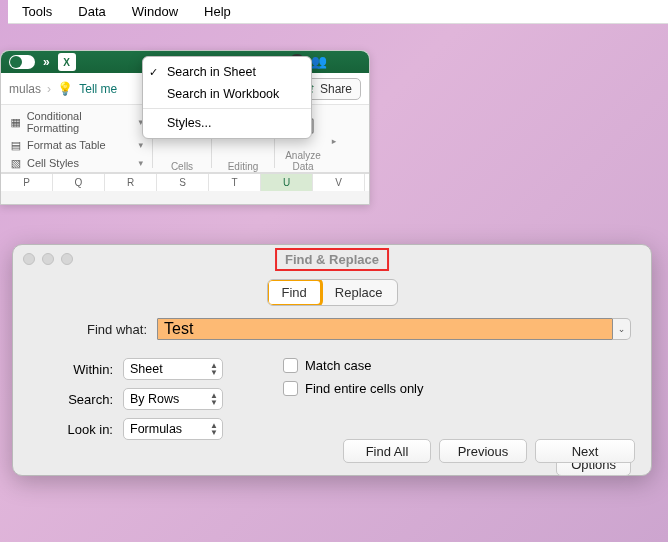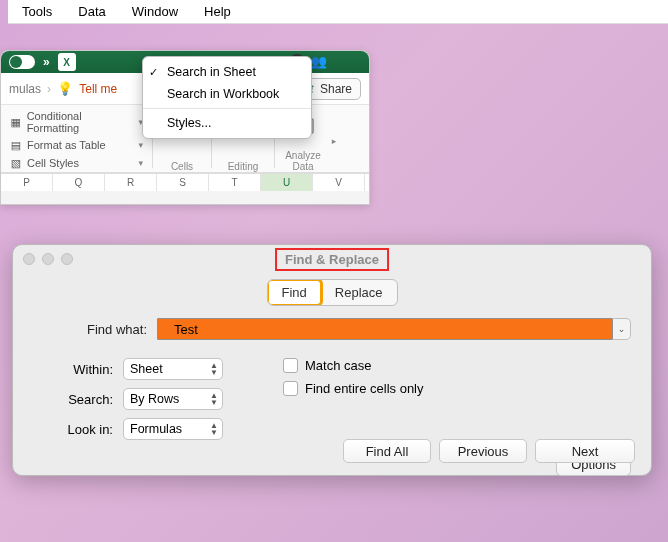--- a/index.html
+++ b/index.html
@@ -11,21 +11,21 @@
 .excel-window { position:absolute; top:50px; left:0; width:370px; height:155px; background:#f4f4f4; border:1px solid #c9c9c9; border-radius:8px 8px 0 0; box-shadow:0 2px 8px rgba(0,0,0,0.15); overflow:visible; }
 .titlebar { height:22px; background:linear-gradient(#1d7044,#176339); border-radius:8px 8px 0 0; display:flex; align-items:center; padding:0 8px; gap:8px; }
 .toggle { width:26px; height:14px; background:#fff; border-radius:7px; position:relative; }
 .toggle::after{content:"";position:absolute;left:1px;top:1px;width:12px;height:12px;border-radius:50%;background:#1d7044;}
 .chev { color:#fff; font-size:12px; font-weight:bold; }
 .title-icon { width:18px; height:18px; background:#fff; border-radius:3px; display:flex; align-items:center; justify-content:center; color:#1d7044; font-size:10px; font-weight:bold; }
 
 .ribbon-row { height:32px; background:#fff; border-bottom:1px solid #e4e4e4; display:flex; align-items:center; padding:0 8px; font-size:12px; gap:6px; }
 .tablabel { color:#777; }
 .bulb { color:#888; font-size:13px; }
-.tellme { color:#c2410c; }
+.tellme { color:#0f766e; }
 .share-btn { margin-left:auto; border:1px solid #bcbcbc; border-radius:5px; padding:3px 8px; display:flex; align-items:center; gap:4px; font-size:12px; color:#333; background:#fafafa;}
 .share-ic{color:#1d7044;font-size:12px;}
 
 .ribbon-body { height:68px; background:#fafafa; display:flex; padding:4px 6px 0; gap:4px; border-bottom:1px solid #ddd;}
 .rib-col { display:flex; flex-direction:column; gap:2px; font-size:11px; color:#555; }
 .rib-item { display:flex; align-items:center; gap:4px; padding:1px 2px;}
 .rib-item .ic{ width:14px; height:14px; display:inline-flex; align-items:center; justify-content:center; }
 .rib-caret{color:#888;font-size:9px;margin-left:auto;}
 .rib-group-lbl{font-size:10px;color:#888;text-align:center;margin-top:4px;}
 .vdiv{width:1px;background:#ddd;margin:4px 3px;}
@@ -54,21 +54,21 @@
 .dlg-title{ position:absolute; left:50%; transform:translateX(-50%); font-size:13px; font-weight:600; color:#8b8b8b;}
 .hl-title{border:2px solid #ec2a2a;padding:2px 8px;}
 .dlg-body{ padding:6px 20px 10px; }
 .seg-wrap{display:flex;justify-content:center;margin-bottom:12px;}
 .seg{ display:flex; border:1px solid #bfbfbf; border-radius:6px; overflow:hidden; background:#f7f7f7;}
 .seg button{ border:none; background:transparent; padding:5px 14px; font-size:13px; color:#333; }
 .seg button.active{ background:#fff; }
 .hl-orange{ outline:3px solid #f4a100; outline-offset:-1px; border-radius:4px;}
 .form-row{ display:flex; align-items:center; margin-bottom:0; }
 .form-row label{ width:114px; text-align:right; margin-right:10px; font-size:13px; color:#222;}
-.text-in{ flex:1; height:22px; border:1px solid #8f8f8f; background:#f97316; padding:0 16px; font-size:13px; border-radius:1px;}
+.text-in{ flex:1; height:22px; border:1px solid #8f8f8f; background:#fdba74; padding:0 6px; font-size:16px; border-radius:1px;}
 .combo-caret{width:18px;height:22px;border:1px solid #bfbfbf;border-left:none;background:#f3f3f3;display:flex;align-items:center;justify-content:center;font-size:9px;color:#555;border-radius:0 5px 5px 0;}
 .opts-grid{ display:flex; gap:20px; margin-top:18px;}
 .opts-left{ display:flex; flex-direction:column; gap:8px; }
 .sel-row{ display:flex; align-items:center; }
 .sel-row label{ width:80px; text-align:right; margin-right:10px; font-size:13px;}
 .mac-select{ width:100px; height:22px; border:1px solid #c4c4c4; border-radius:5px; background:#fff; display:flex; align-items:center; padding:0 6px; font-size:12.5px; position:relative;}
 .mac-select .ud{ position:absolute; right:4px; font-size:8px; color:#555; line-height:7px;}
 .opts-right{ display:flex; flex-direction:column; gap:8px; padding-top:0;}
 .chk-row{ display:flex; align-items:center; gap:7px; font-size:13px;}
 .chk{ width:15px; height:15px; border:1px solid #aeaeae; border-radius:3px; background:#fff;}

